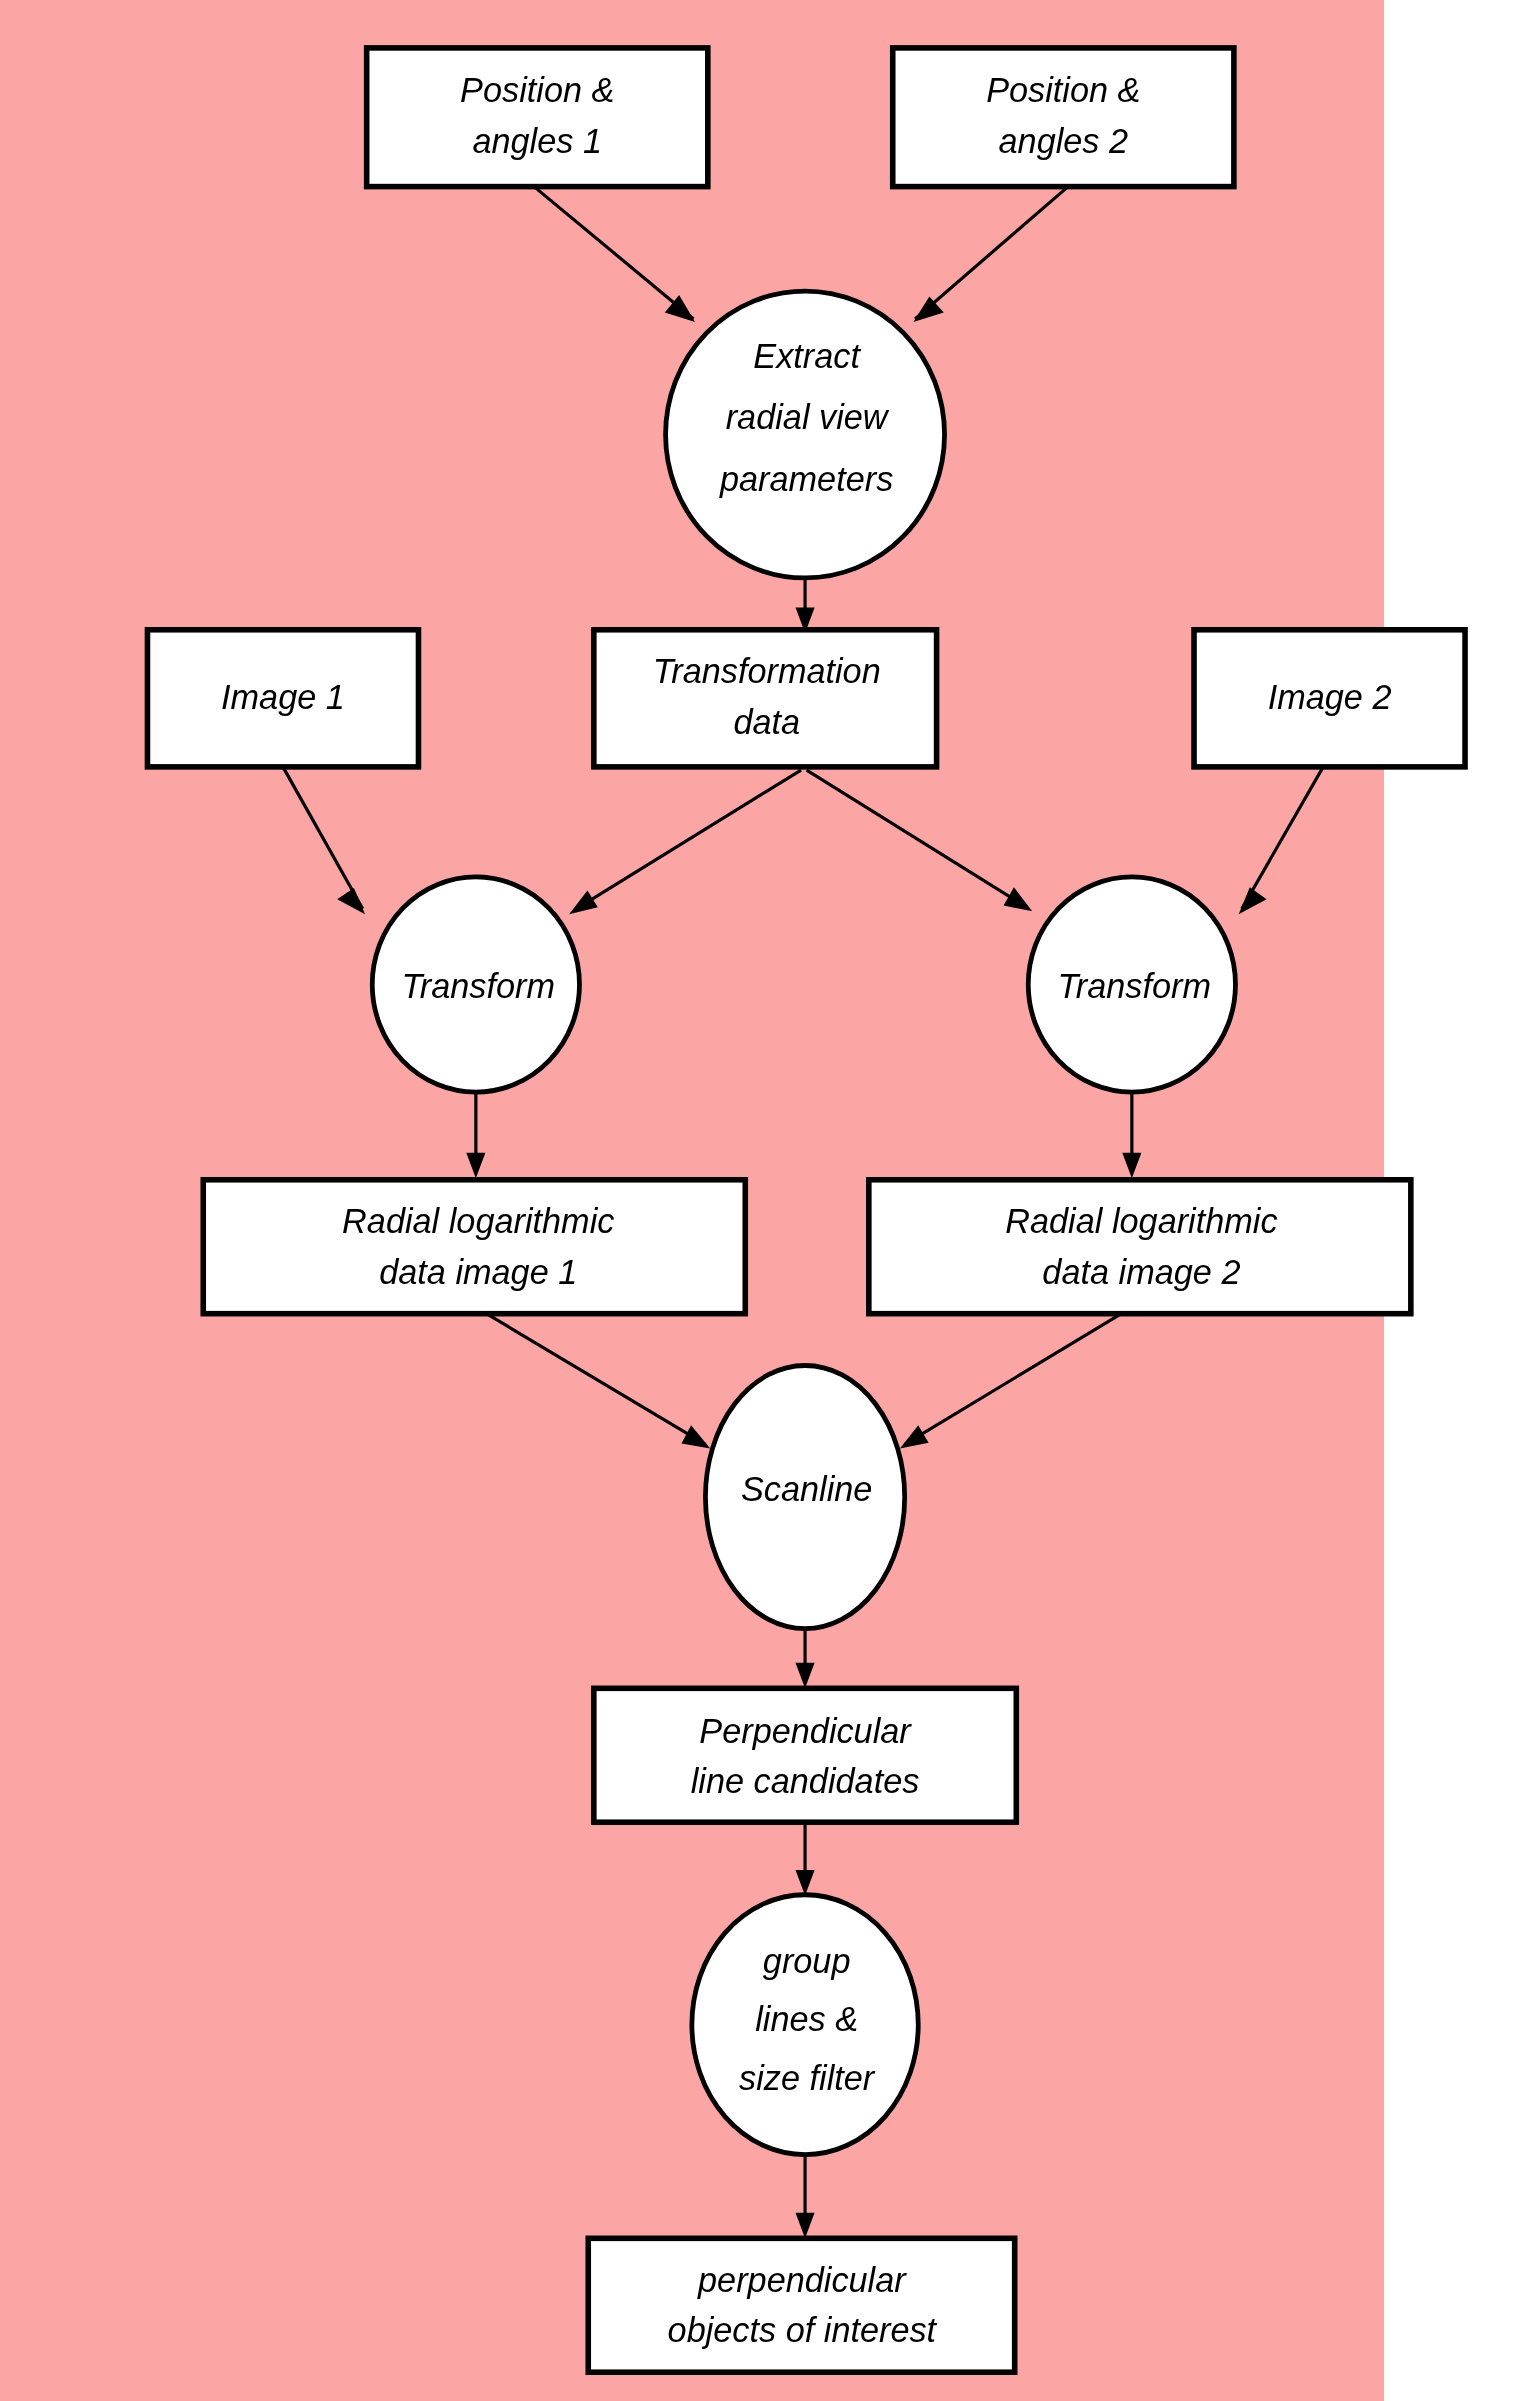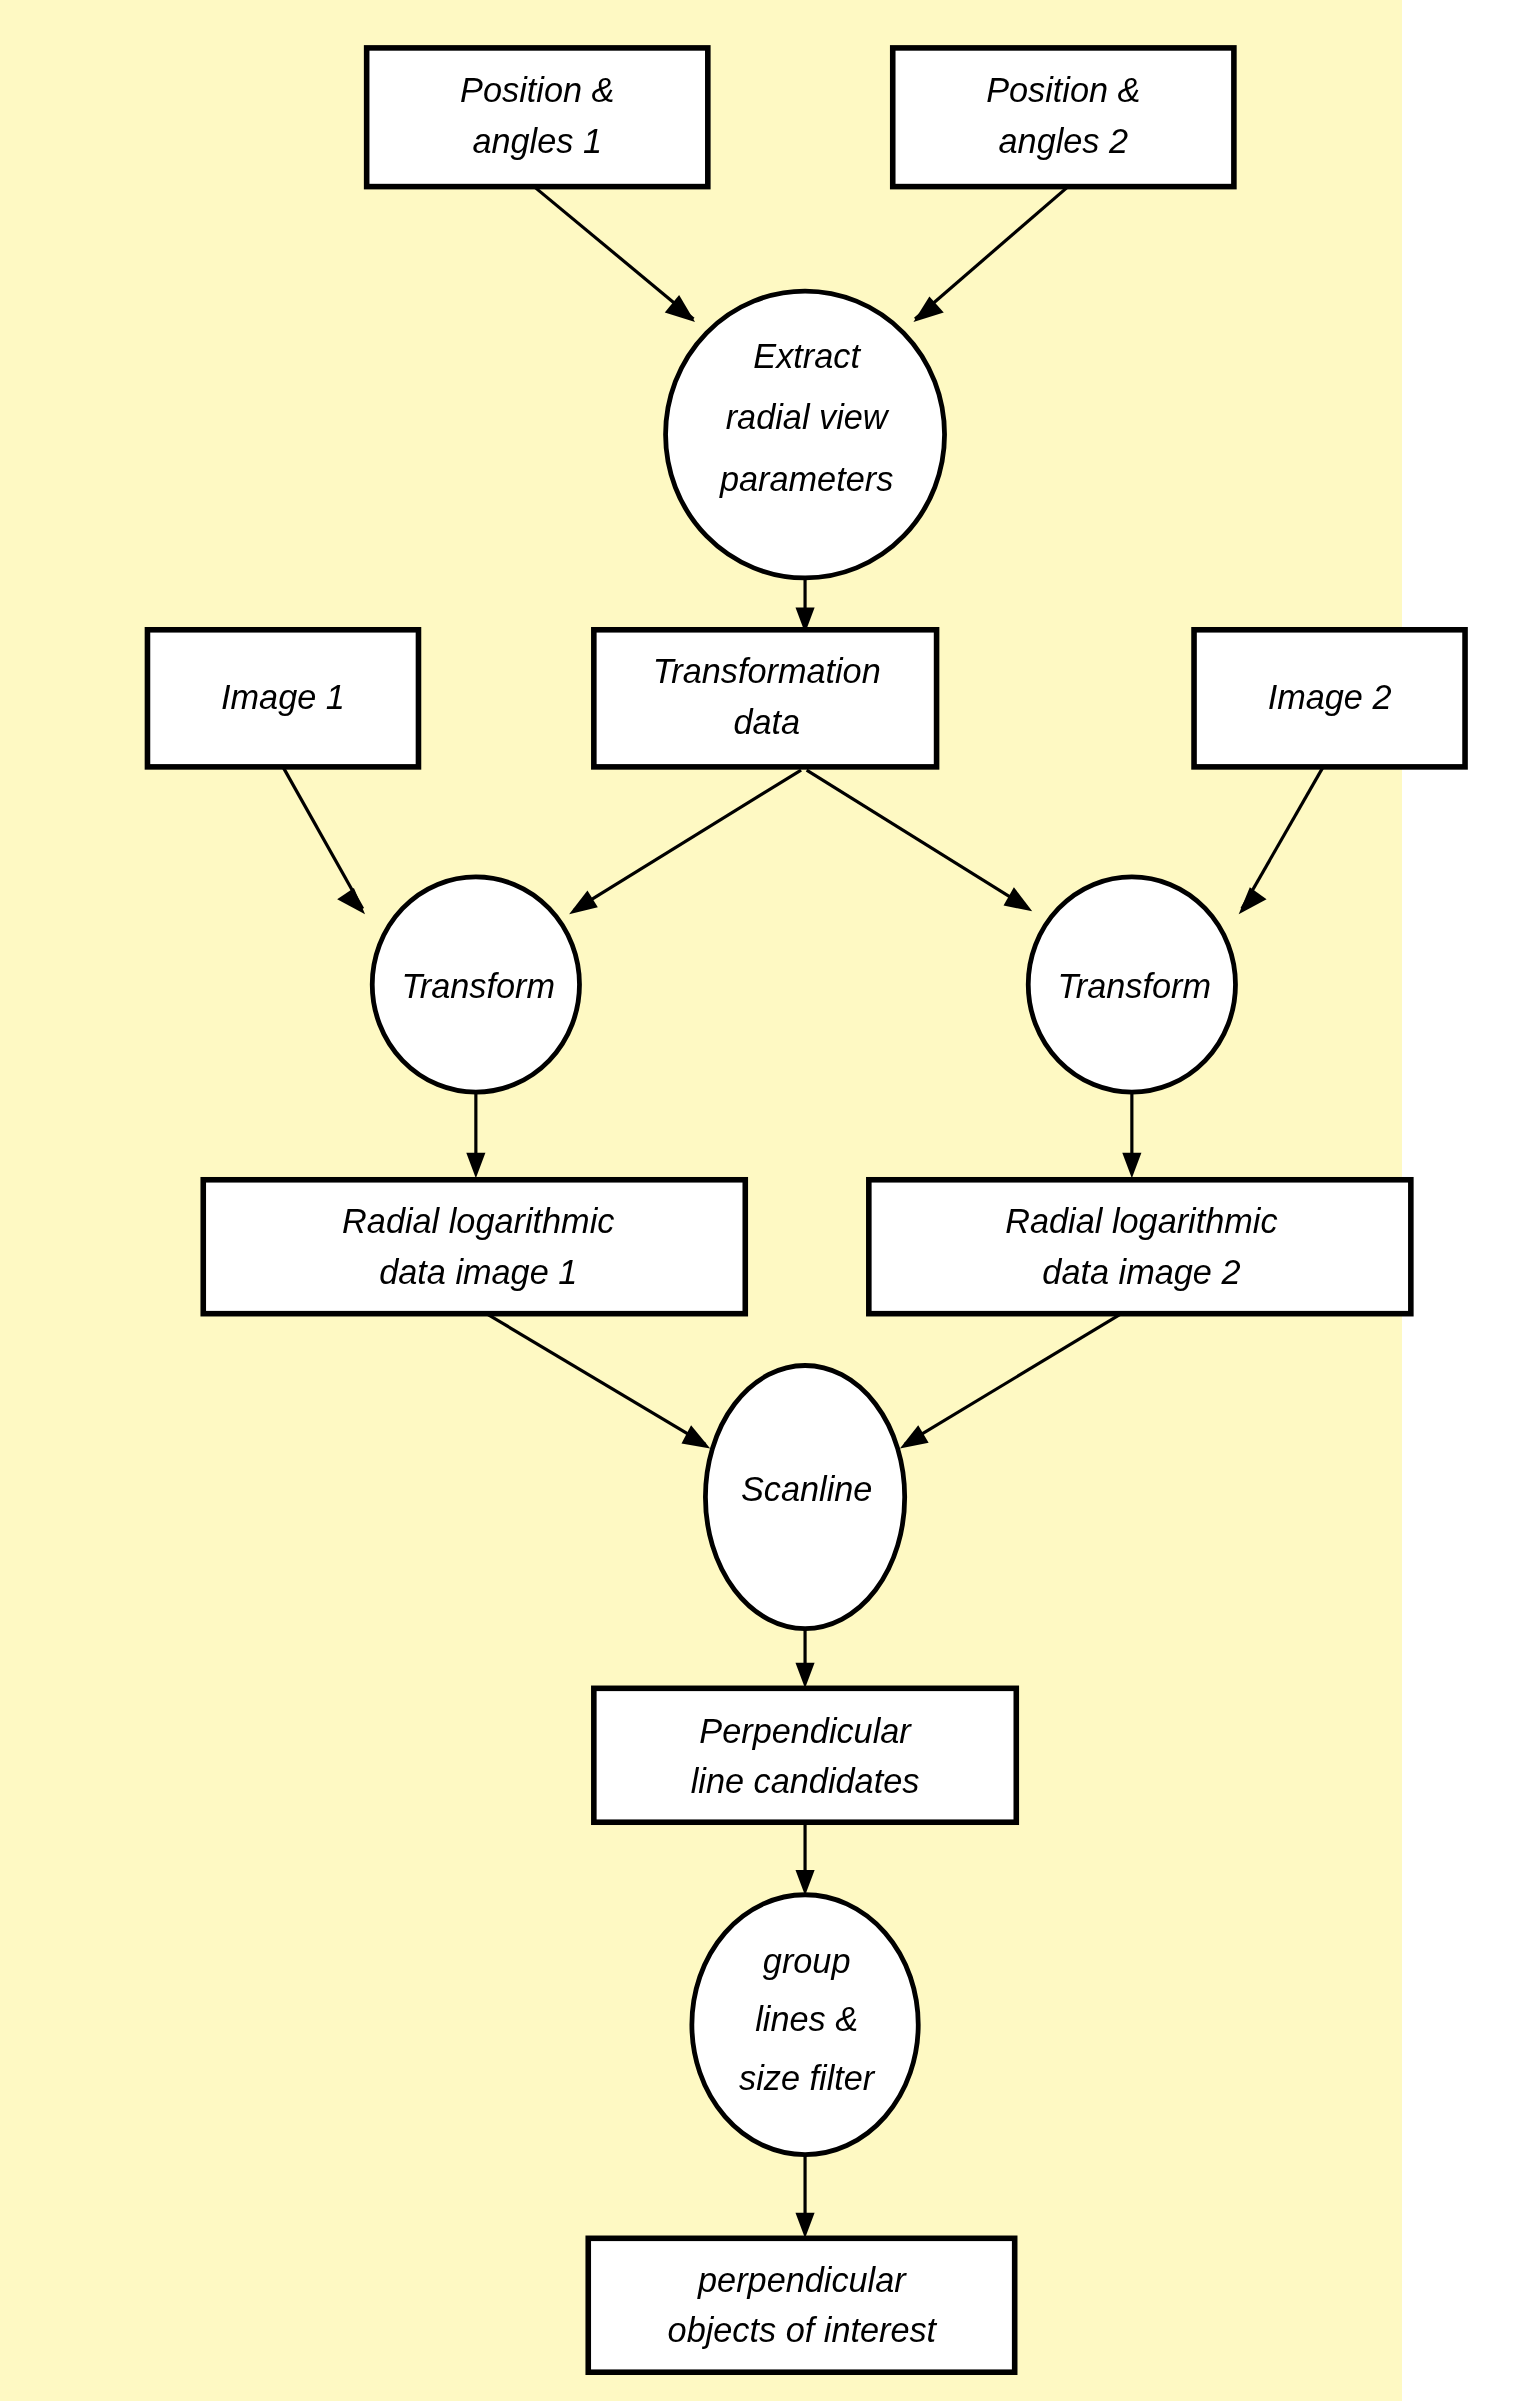--- a/index.html
+++ b/index.html
@@ -10,22 +10,21 @@
   body {
     width: 1532px;
     height: 2401px;
     font-family: "Liberation Sans", sans-serif;
     overflow: hidden;
   }
   #flow-root {
     position: relative;
     width: 1384px;
     height: 2401px;
-    background: #fef9c3;
-    padding-left: 18px;
+    background: #fca5a5;
   }
   svg#flow-svg {
     position: absolute;
     top: 0;
     left: 0;
     width: 1532px;
     height: 2401px;
     display: block;
   }
   .node-rect {

